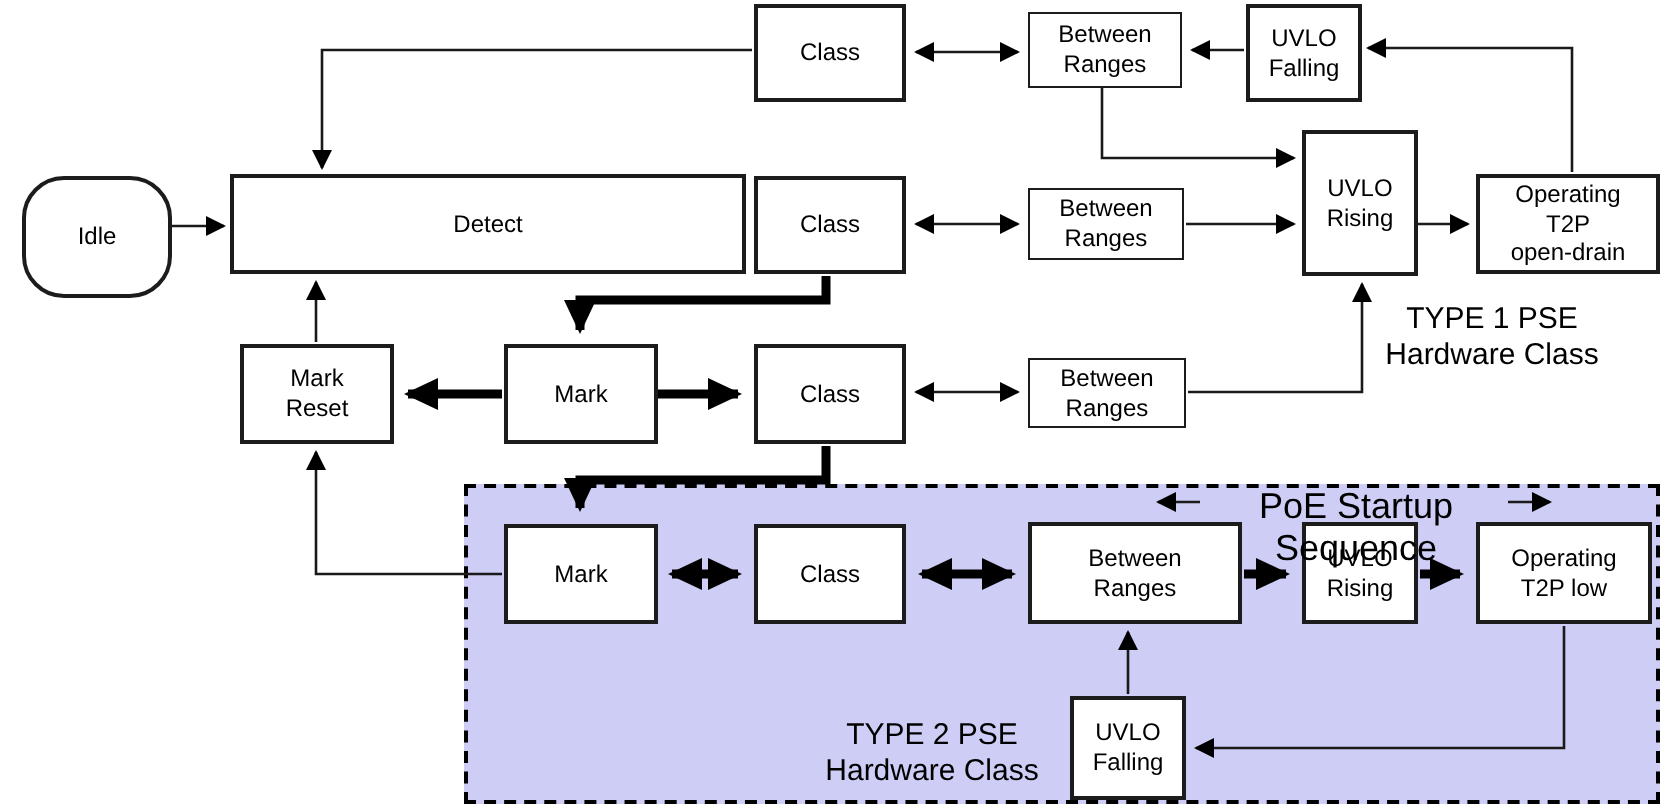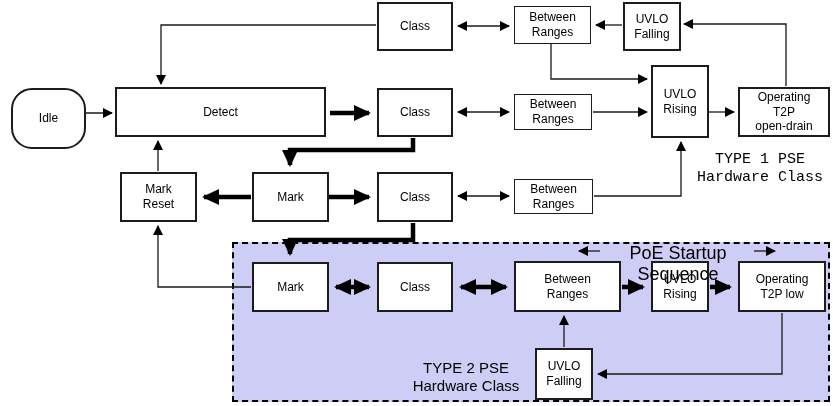--- a/index.html
+++ b/index.html
@@ -71,21 +71,21 @@
       <path d="M413,223 V240 H290 V254" marker-end="url(#ak)"></path>
       <path d="M336,287 H369" marker-start="url(#ak)" marker-end="url(#ak)"></path>
       <path d="M461,287 H506" marker-start="url(#ak)" marker-end="url(#ak)"></path>
       <path d="M622,287 H643" marker-end="url(#ak)"></path>
       <path d="M710,287 H730" marker-end="url(#ak)"></path>
     </g>
   </svg>
 
   <div class="node" style="left:11px;top:88px;width:75px;height:61px;border-radius:21px;"><span>Idle</span></div>
 
-  <div class="node" style="left:115px;top:87px;width:211px;height:50px;"><span>Detect</span></div>
+  <div class="node" style="left:115px;top:87px;width:258px;height:50px;"><span>Detect</span></div>
 
   <div class="node" style="left:377px;top:2px;width:76px;height:49px;"><span>Class</span></div>
 
   <div class="node thin" style="left:514px;top:6px;width:77px;height:38px;"><span>Between
 Ranges</span></div>
 
   <div class="node" style="left:623px;top:2px;width:58px;height:49px;"><span>UVLO
 Falling</span></div>
 
   <div class="node" style="left:377px;top:88px;width:76px;height:49px;"><span>Class</span></div>
@@ -119,21 +119,21 @@
 
   <div class="node" style="left:651px;top:261px;width:58px;height:51px;"><span>UVLO
 Rising</span></div>
 
   <div class="node" style="left:738px;top:261px;width:88px;height:51px;"><span>Operating
 T2P low</span></div>
 
   <div class="node" style="left:535px;top:348px;width:58px;height:52px;"><span>UVLO
 Falling</span></div>
 
-  <div class="annotation" style="left:690px;top:151px;width:140px;font-family:Liberation Mono, monospace;">TYPE 1 PSE
+  <div class="annotation" style="left:676px;top:151px;width:140px;">TYPE 1 PSE
 Hardware Class</div>
 
   <div class="annotation" style="left:396px;top:320px;width:140px;margin-top:39px;">TYPE 2 PSE
 Hardware Class</div>
 
   <div class="seq-label" style="left:604px;top:243px;width:148px;">PoE Startup Sequence</div>
 
 </div>
 
 </body></html>

